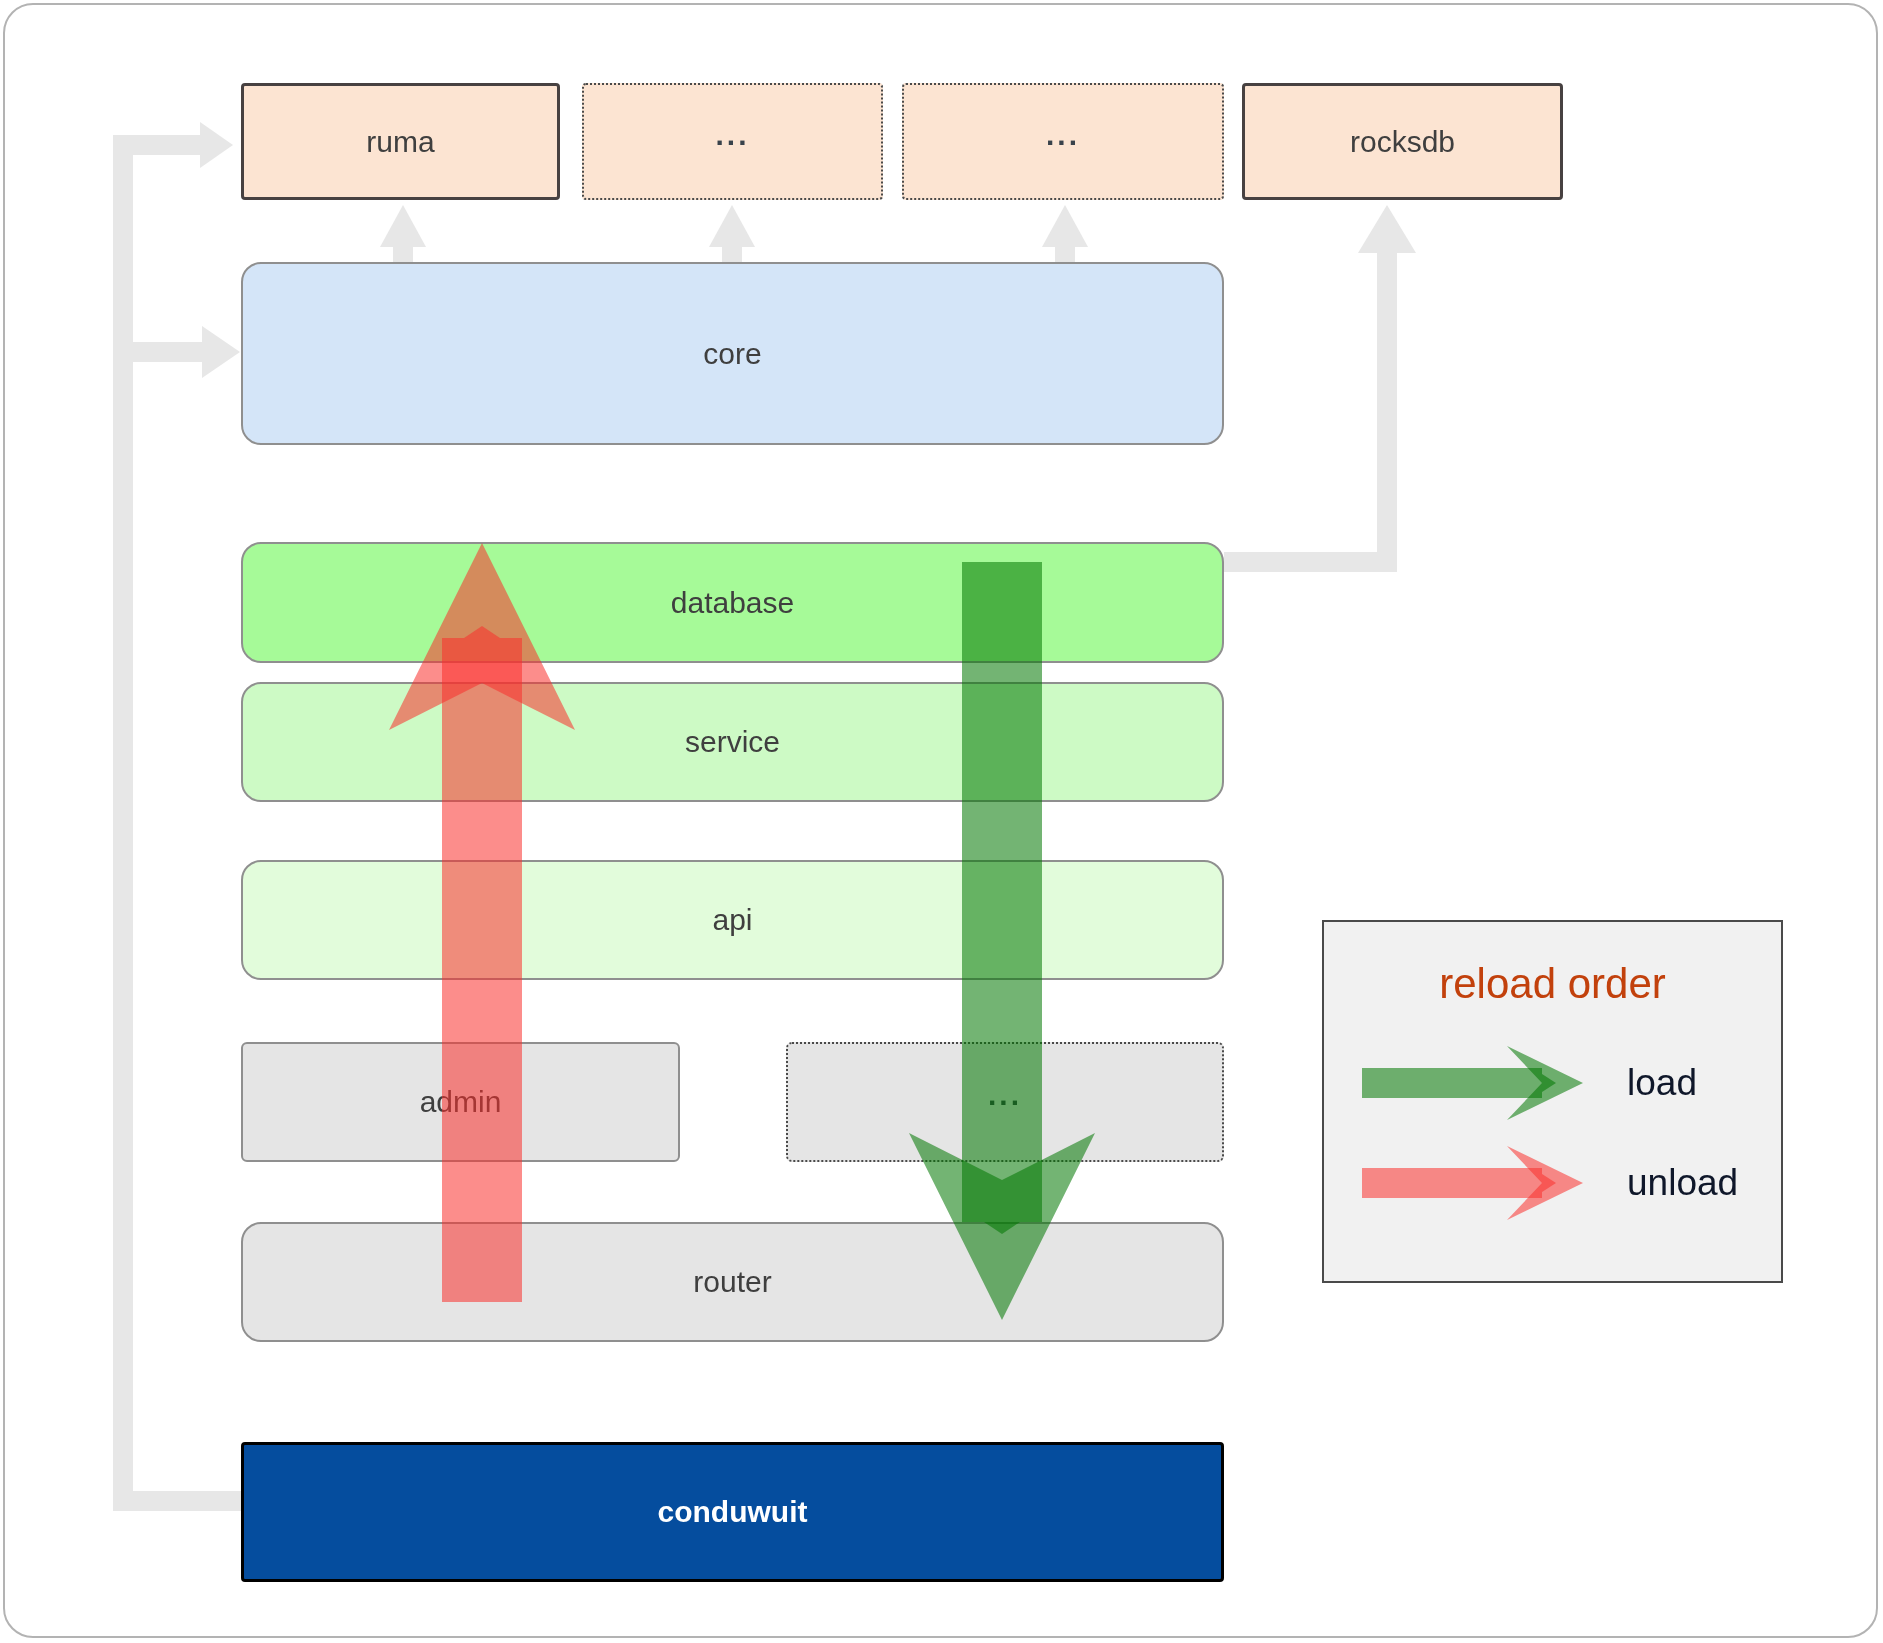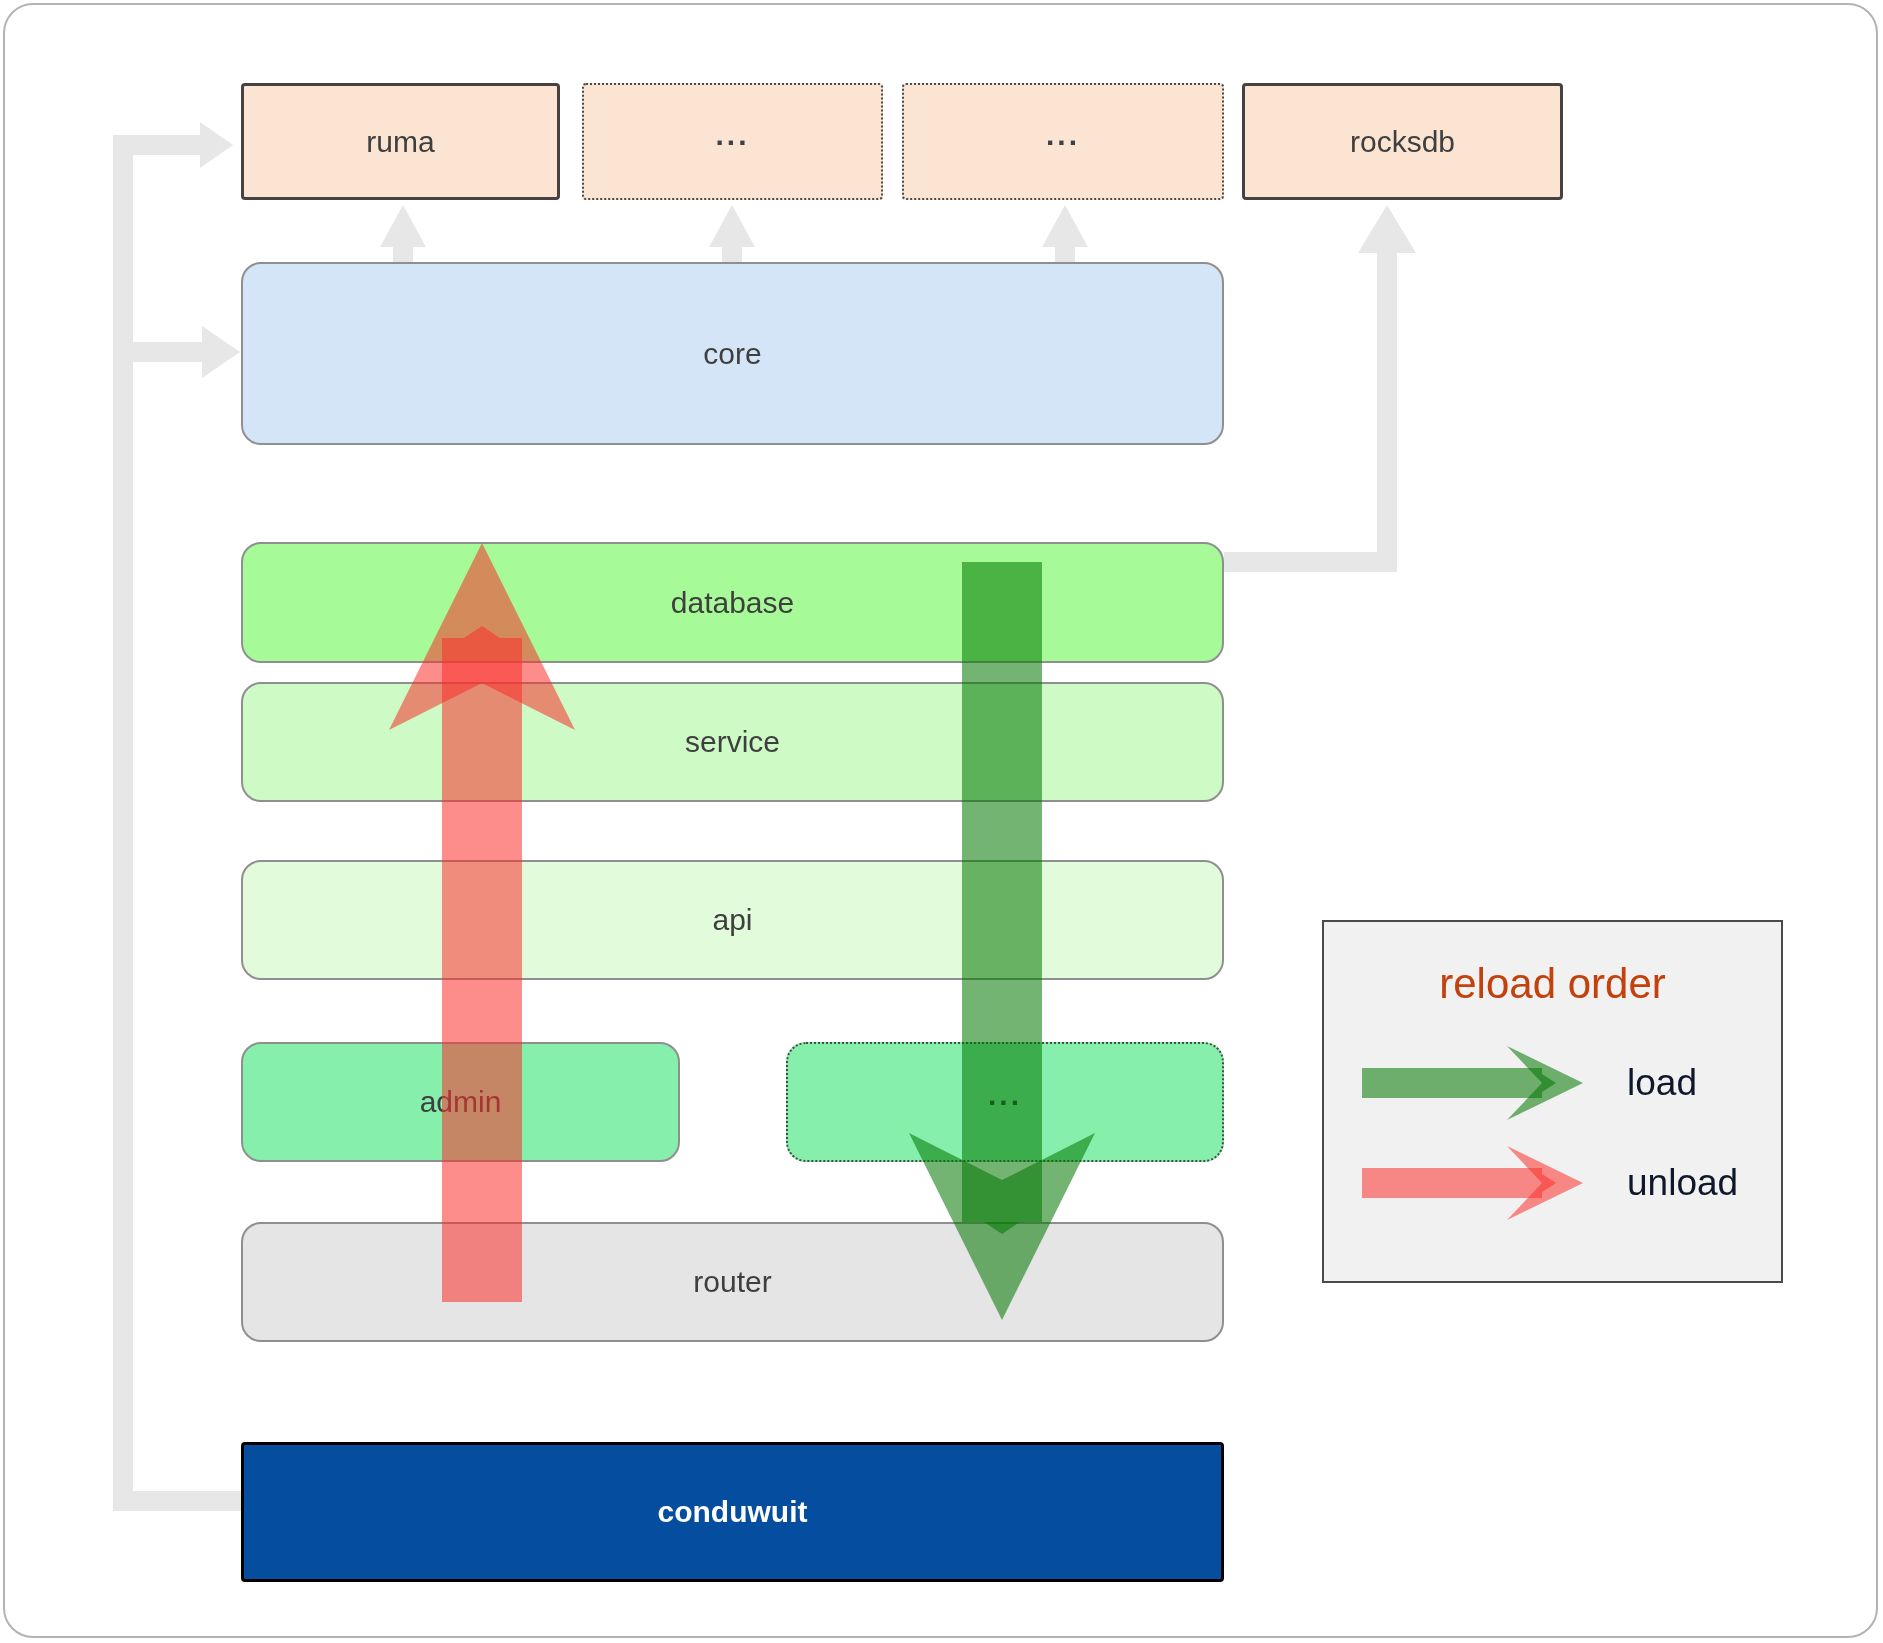--- a/index.html
+++ b/index.html
@@ -15,21 +15,21 @@
   .r20{border-radius:20px;}
   .r16{border-radius:4px;}
   .peach{background:#fce4d2;}
   .solidDark{border:3px solid #474141;}
   .dotted{border:2px dotted #4a4a4a;}
   .grayBorder{border:2px solid #8f8f8f;}
   .core{background:#d4e5f8;}
   .database{background:#a6fa98;margin-top:40px;}
   .service{background:#cdfac5;}
   .api{background:#e2fcdb;}
-  .adminbg{background:#86efac;}
+  .adminbg{background:#e5e5e5;border-radius:6px;}
   .routerbg{background:#e5e5e5;}
   .conduwuit{background:#054d9e;border:3px solid #000000;color:#ffffff;font-weight:bold;}
   .dots{font-weight:700;letter-spacing:3px;color:#39424b;font-size:30px;transform:translateY(-7px);}
   #legend{position:absolute;left:1322px;top:920px;width:461px;height:363px;box-sizing:border-box;
           background:#f1f1f1;border:2px solid #4a4a4a;z-index:2;}
   #legend .title{position:absolute;left:0;top:38px;width:100%;text-align:center;
                  font-size:42px;color:#c2410c;}
   .legend-label{position:absolute;font-size:37px;color:#0f172a;line-height:48px;height:48px;z-index:7;}
   #legend-load-label{left:1627px;top:1059px;}
   #legend-unload-label{left:1627px;top:1159px;}

